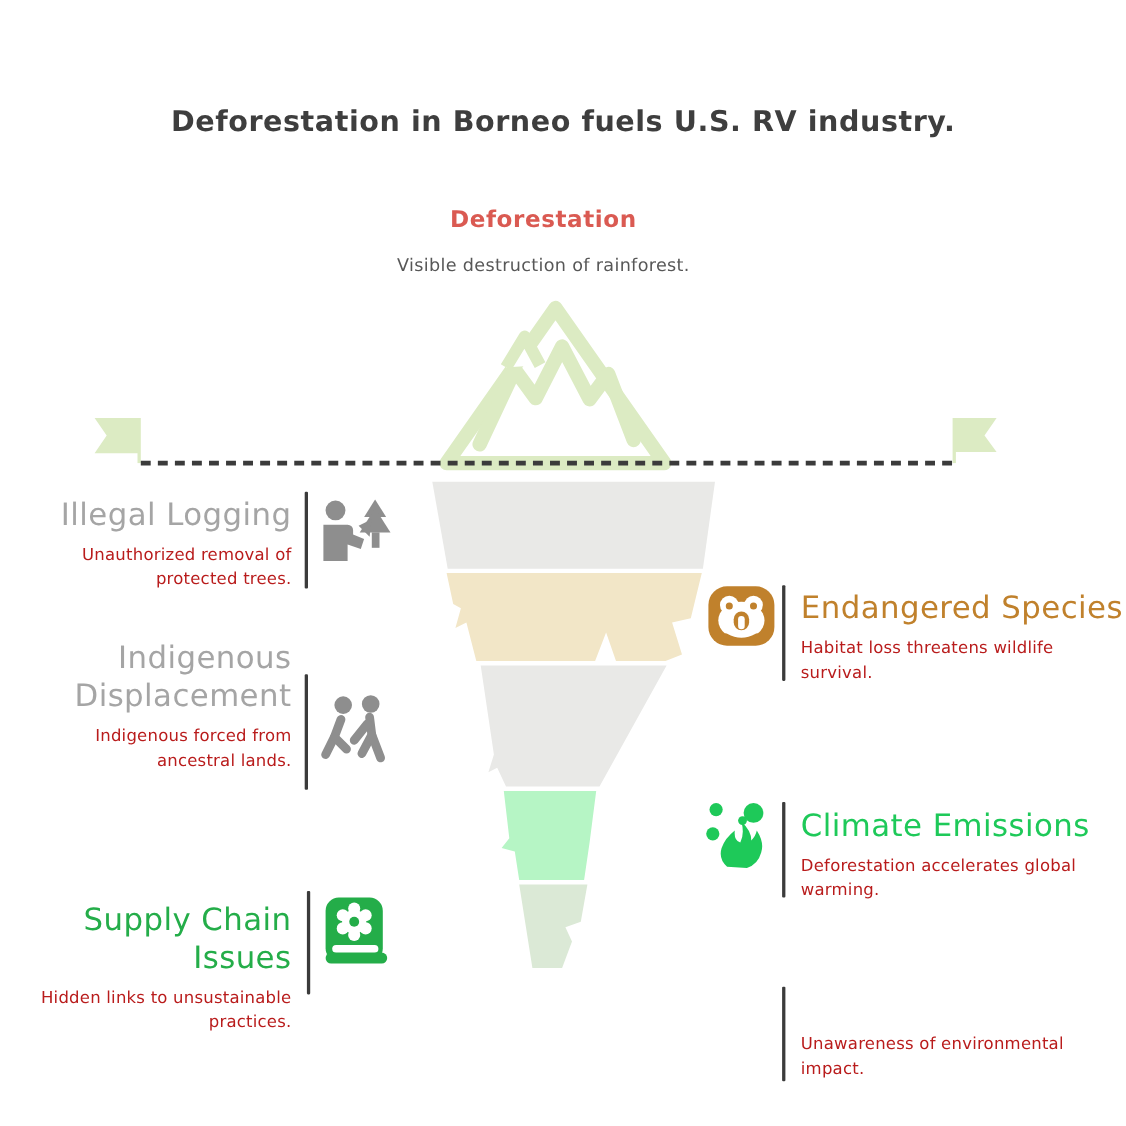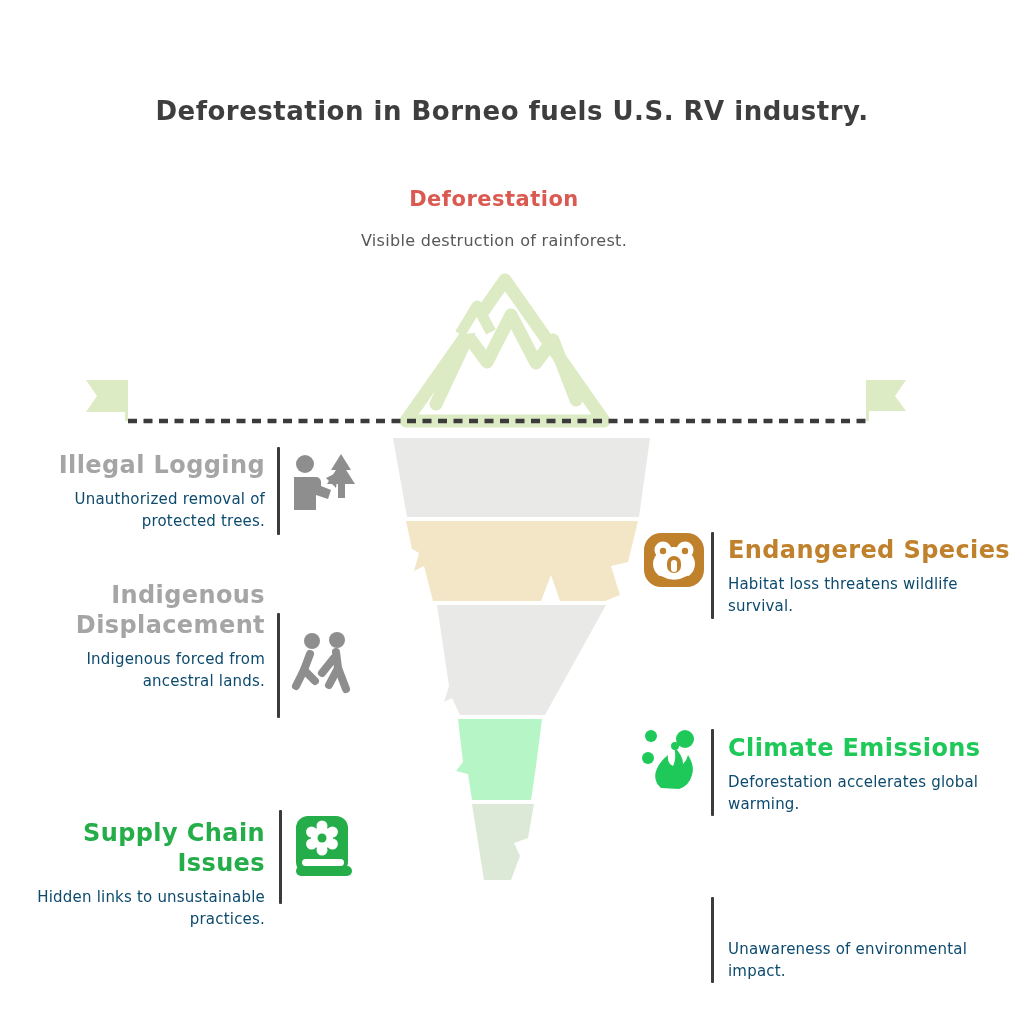--- a/index.html
+++ b/index.html
@@ -14,25 +14,25 @@
   }
   .surface-label{
     width:1024px;left:-18px;top:187px;text-align:center;
     font-size:21px;font-weight:bold;letter-spacing:.5px;color:#da5a52;
   }
   .surface-desc{
     width:1024px;left:-18px;top:231px;text-align:center;
     font-size:16px;color:#575757;letter-spacing:.3px;
   }
   .blk-heading{
-    font-size:24px;font-weight:bold;letter-spacing:.4px;line-height:1.25;
+    font-size:28px;font-weight:normal;letter-spacing:.4px;line-height:1.25;
     white-space:pre-line;
   }
   .blk-desc{
-    margin-top:9px;font-size:15px;line-height:1.45;color:#0c4a6e;
+    margin-top:9px;font-size:15px;line-height:1.45;color:#b91c1c;
     white-space:pre-line;letter-spacing:.2px;
   }
   .c-gray{color:#a5a5a5;}
   .c-orange{color:#c0812c;}
   .c-green-bright{color:#1ec959;}
   .c-green-dark{color:#24ad49;}
   .t-right{text-align:right;}
   .t-left{text-align:left;}
   .divider{width:3px;background:#3b3b3b;border-radius:1px;}
   .icon-svg{display:block;}

